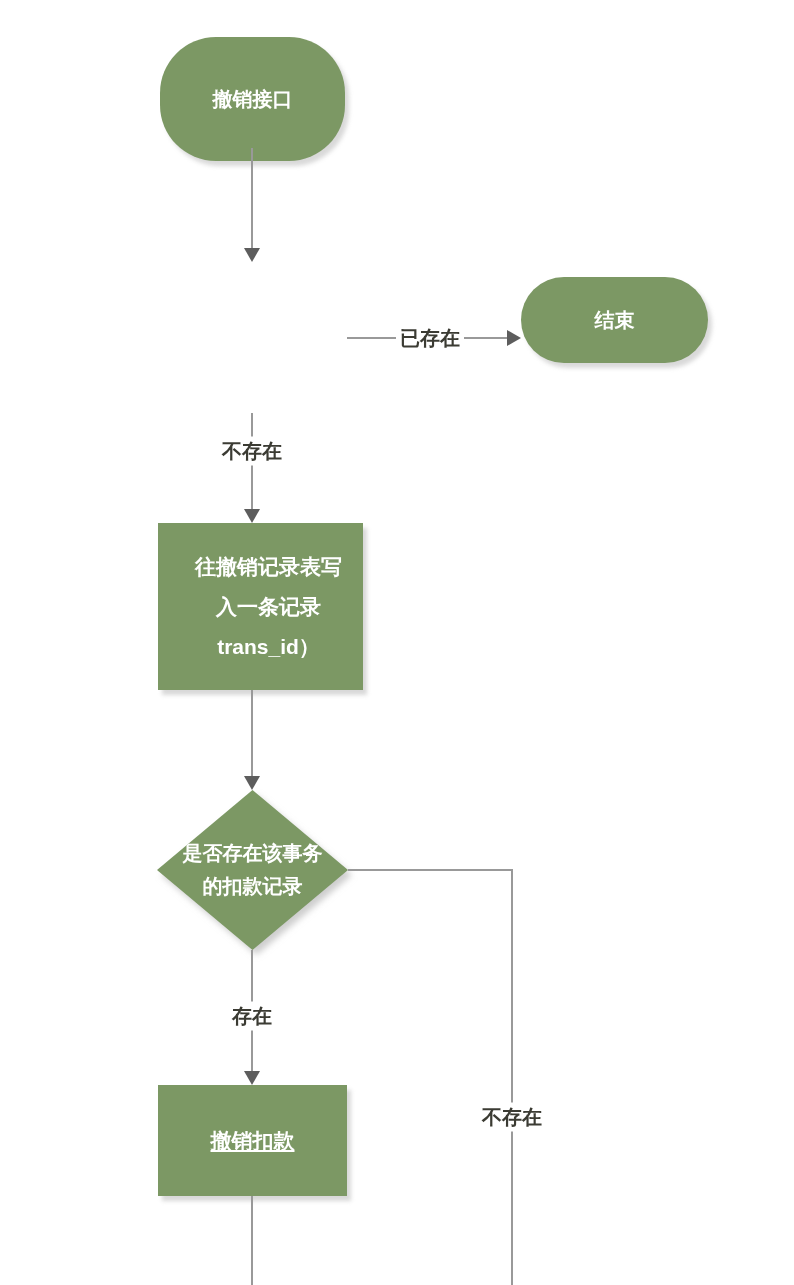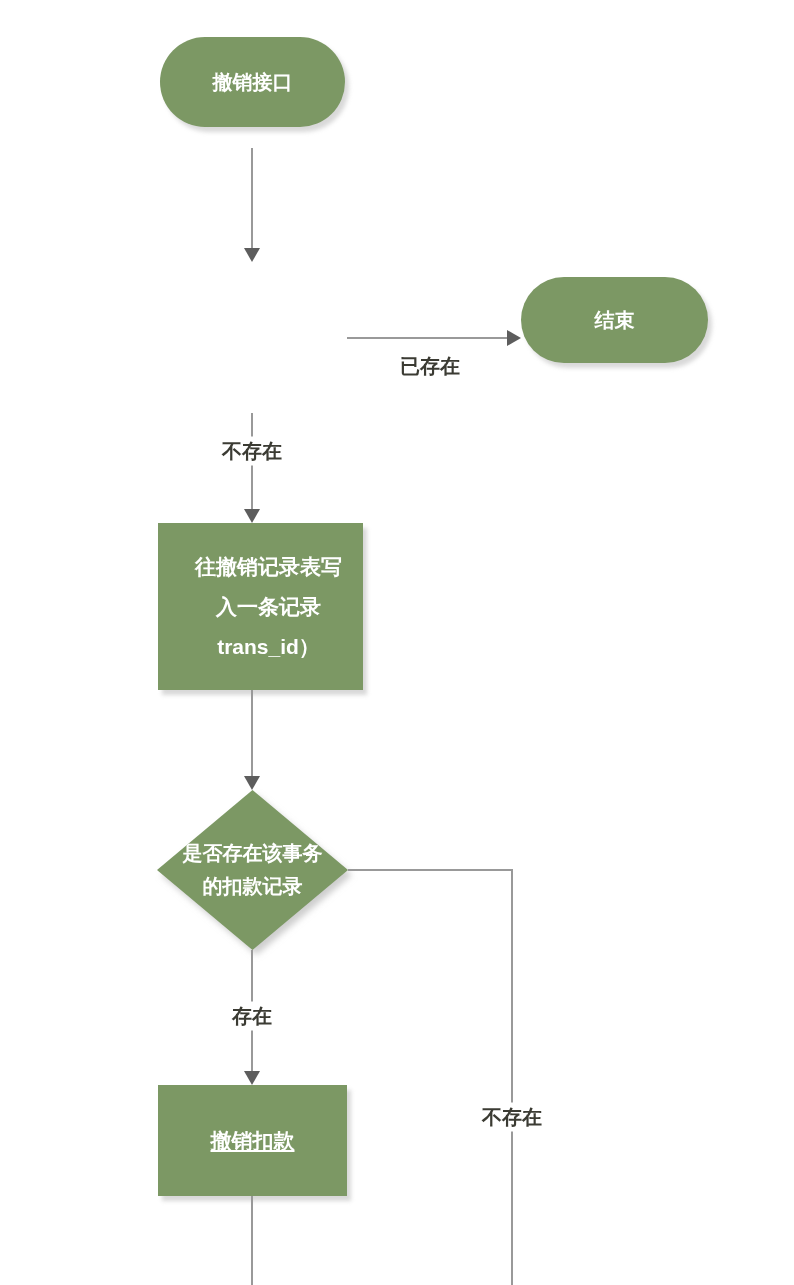--- a/index.html
+++ b/index.html
@@ -45,31 +45,31 @@
     position:absolute;transform:translate(-50%,-50%);
     color:#3b3b33;font-size:20px;font-weight:bold;
     background:#ffffff;padding:1px 4px;white-space:nowrap;
   }
 </style>
 </head>
 <body>
 
 <div class="canvas">
 
-  <div class="node stadium" style="left:160px;top:37px;width:185px;height:90px;">
+  <div class="node stadium" style="left:160px;top:37px;width:185px;height:124px;">
     <span class="node-label">撤销接口</span>
   </div>
 
   <div class="line vline" style="left:251px;top:148px;height:100px;"></div>
   <div class="arrow-down" style="left:244px;top:248px;"></div>
 
 
   <div class="line hline" style="left:347px;top:337px;width:160px;"></div>
   <div class="arrow-right" style="left:507px;top:330px;"></div>
-  <div class="edge-label" style="left:430px;top:338px;margin-top:28px;">已存在</div>
+  <div class="edge-label" style="left:430px;top:338px;">已存在</div>
 
   <div class="node stadium" style="left:521px;top:277px;width:187px;height:86px;">
     <span class="node-label">结束</span>
   </div>
 
   <div class="line vline" style="left:251px;top:413px;height:96px;"></div>
   <div class="arrow-down" style="left:244px;top:509px;"></div>
   <div class="edge-label" style="left:252px;top:451px;">不存在</div>
 
   <div class="node rect" style="left:158px;top:523px;width:189px;height:167px;padding-left:16px;">

